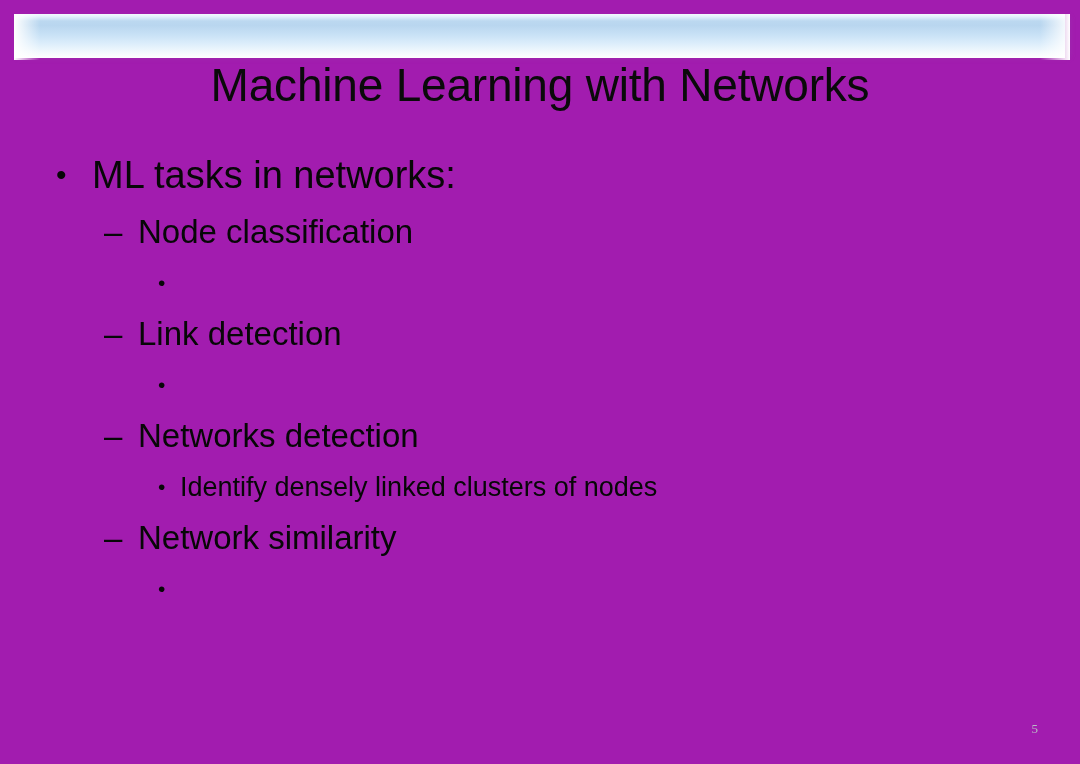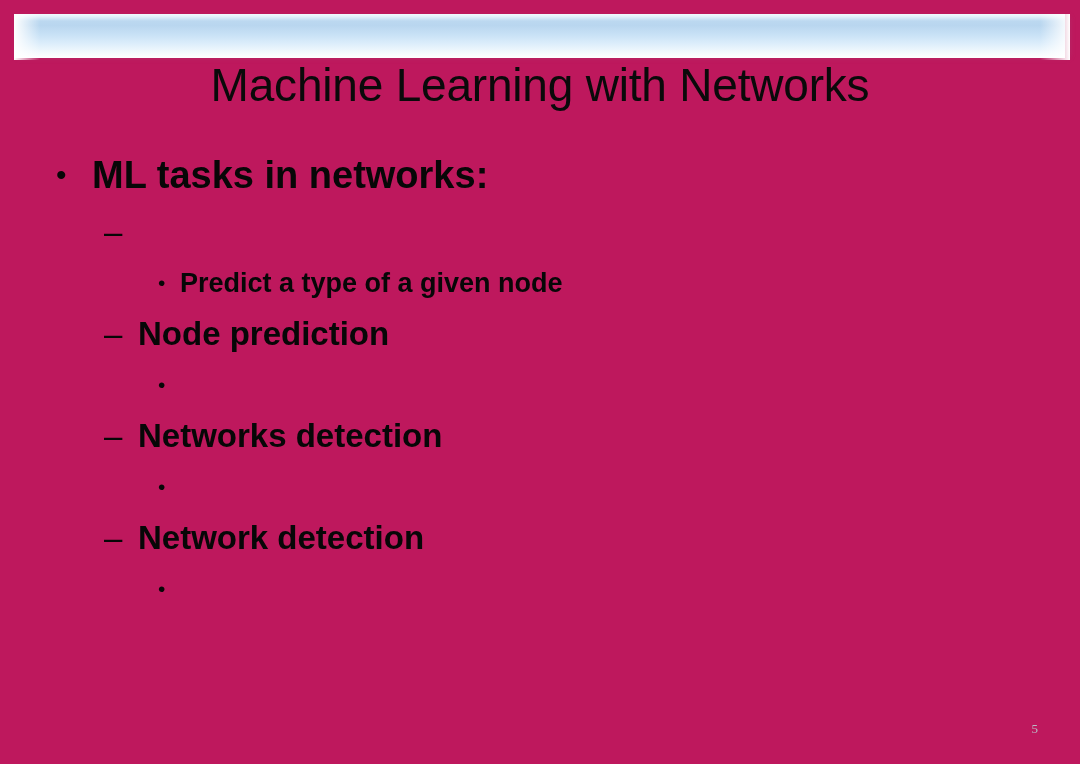--- a/index.html
+++ b/index.html
@@ -4,21 +4,21 @@
 <style>
   html, body {
     margin: 0;
     padding: 0;
     background: #ffffff;
   }
   #slide {
     position: relative;
     width: 1080px;
     height: 764px;
-    background: #be185d;
+    background: #a21caf;
     overflow: hidden;
     font-family: "Liberation Sans", sans-serif;
     -webkit-font-smoothing: antialiased;
   }
 
   
   .band-wrap {
     position: absolute;
     left: 14px;
     top: 14px;
@@ -129,21 +129,21 @@
     line-height: 50px;
   }
   .lvl3 .marker {
     width: 22px;
     flex: 0 0 22px;
     font-size: 21px;
     line-height: 50px;
   }
 
   .marker { color: #070707; }
-  .label  { white-space: pre; font-weight: bold; }
+  .label  { white-space: pre; }
 
   
   .page-number {
     position: absolute;
     right: 42px;
     bottom: 27px;
     font-size: 13px;
     color: #b9b9c4;
     font-family: "Liberation Serif", serif;
   }
@@ -162,42 +162,43 @@
 
   <div class="slide-title">Machine Learning with Networks</div>
 
   <div class="body" id="outline-root">
       <div class="row lvl1">
         <span class="marker">•</span>
         <span class="label">ML tasks in networks:</span>
       </div>
       <div class="row lvl2">
         <span class="marker">–</span>
-      </div>
-      <div class="row lvl3">
-        <span class="marker">•</span>
-        <span class="label">Predict a type of a given node</span>
-      </div>
-      <div class="row lvl2">
-        <span class="marker">–</span>
-        <span class="label">Node prediction</span>
+        <span class="label">Node classification</span>
+      </div>
+      <div class="row lvl3">
+        <span class="marker">•</span>
+      </div>
+      <div class="row lvl2">
+        <span class="marker">–</span>
+        <span class="label">Link detection</span>
       </div>
       <div class="row lvl3">
         <span class="marker">•</span>
       </div>
       <div class="row lvl2">
         <span class="marker">–</span>
         <span class="label">Networks detection</span>
       </div>
       <div class="row lvl3">
         <span class="marker">•</span>
-      </div>
-      <div class="row lvl2">
-        <span class="marker">–</span>
-        <span class="label">Network detection</span>
+        <span class="label">Identify densely linked clusters of nodes</span>
+      </div>
+      <div class="row lvl2">
+        <span class="marker">–</span>
+        <span class="label">Network similarity</span>
       </div>
       <div class="row lvl3">
         <span class="marker">•</span>
       </div>
     </div>
 
   <div class="page-number">5</div>
 
 </div>
 

